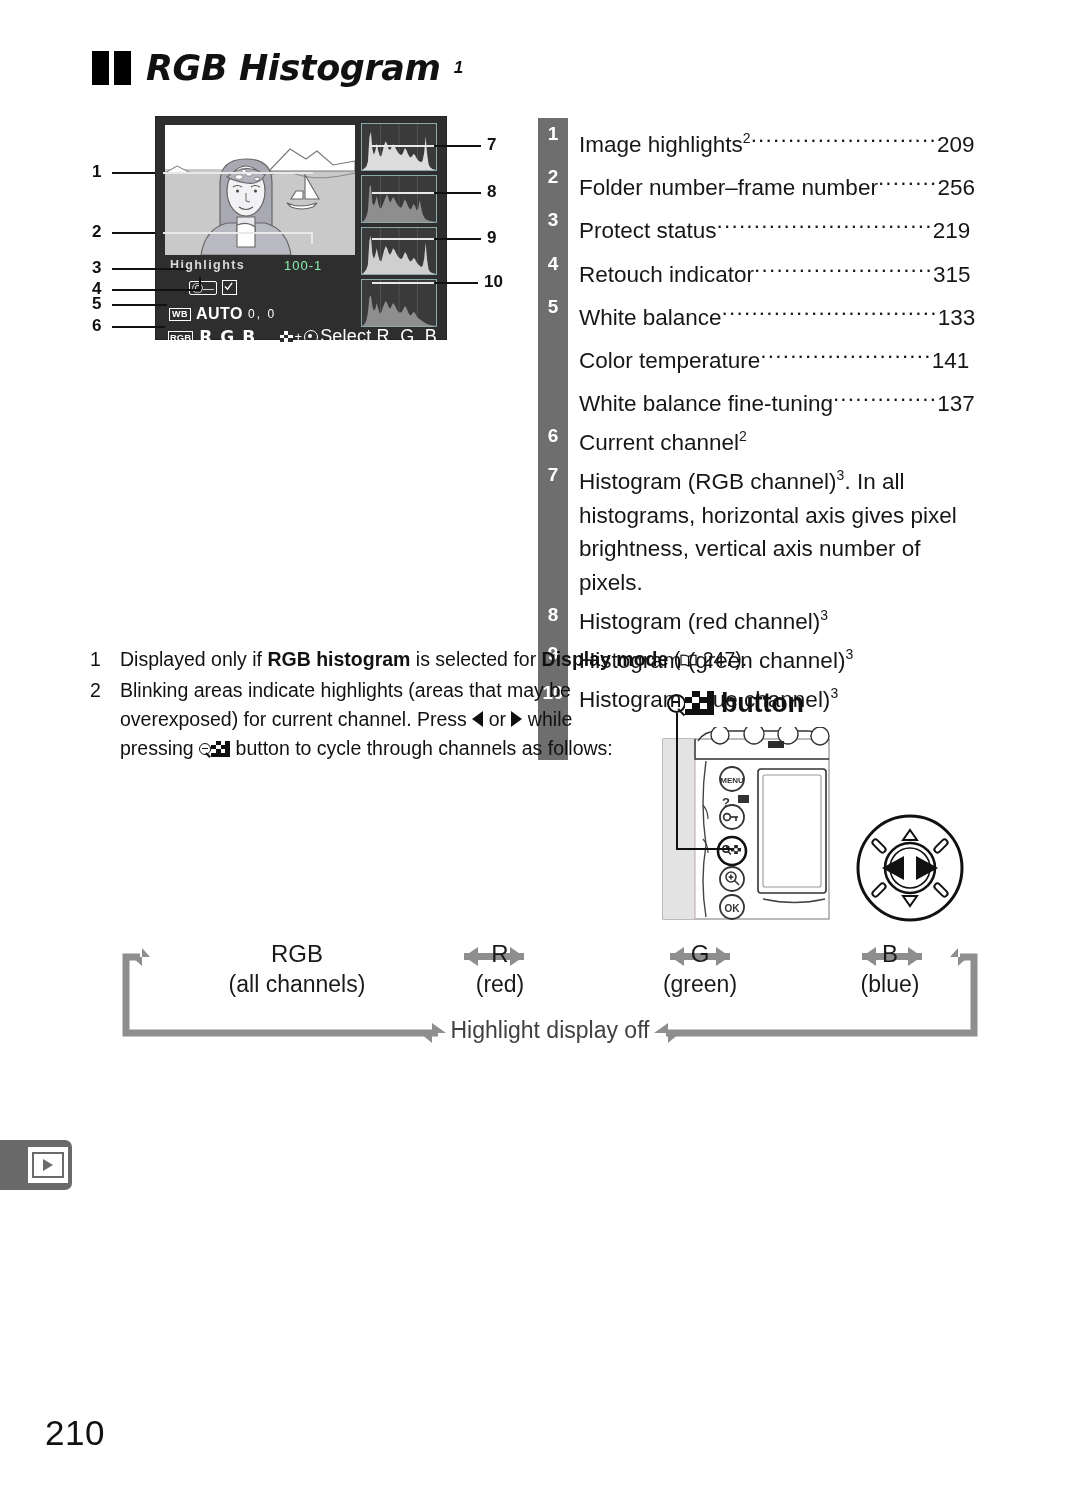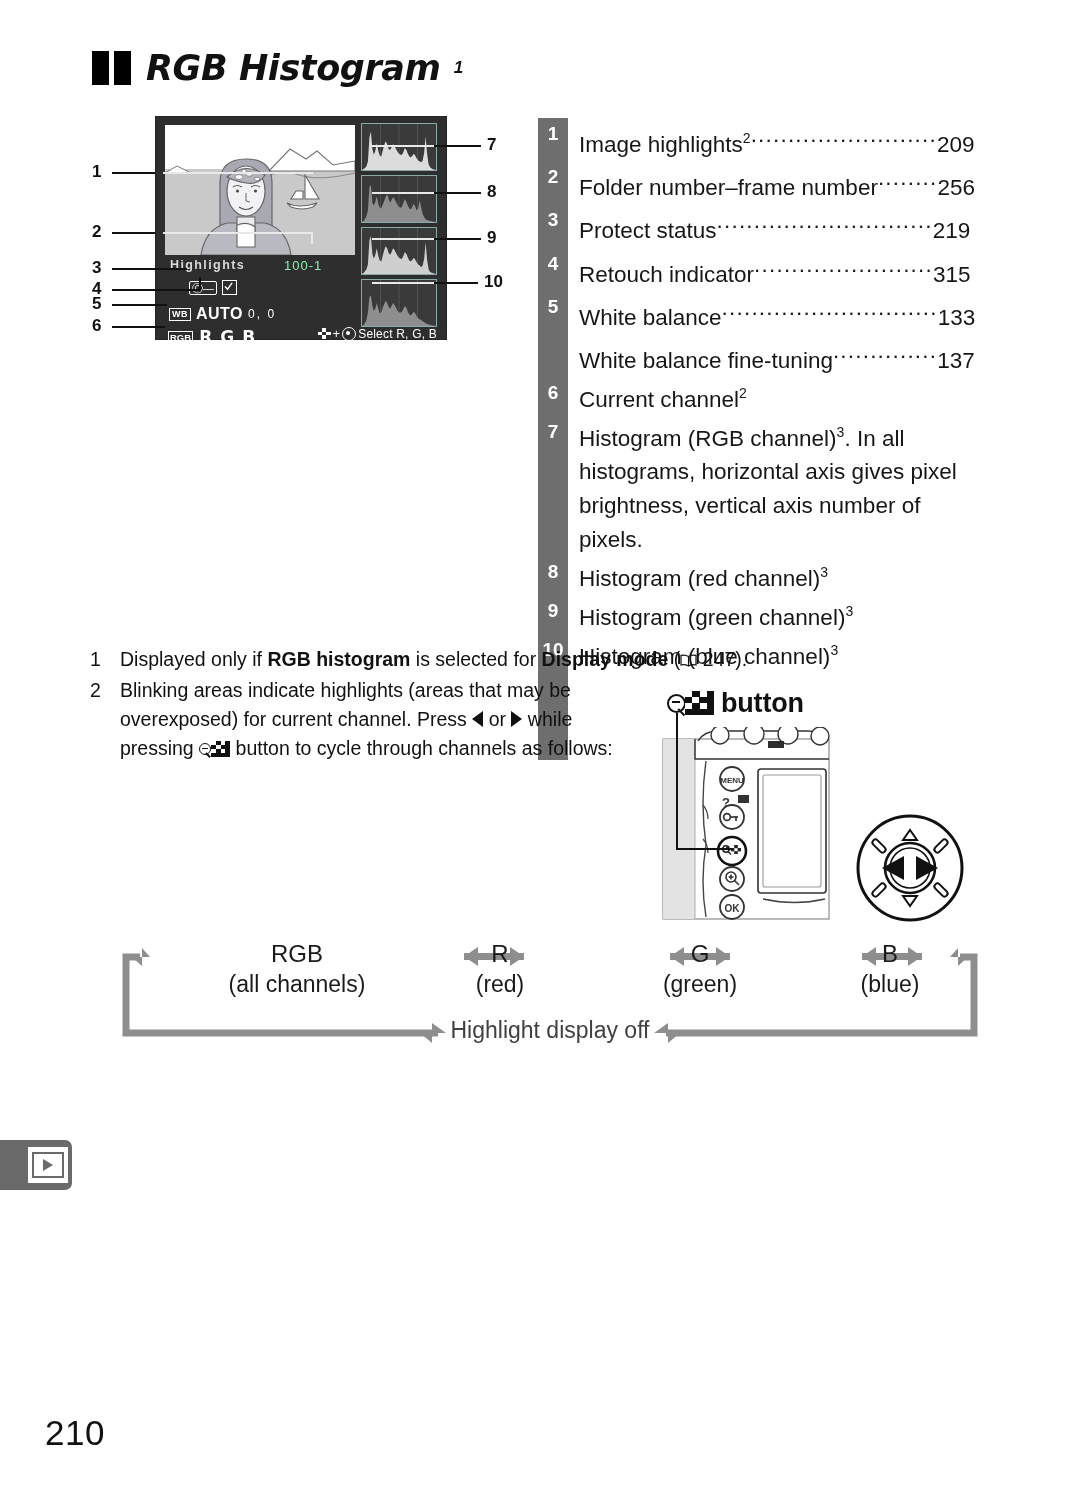--- a/index.html
+++ b/index.html
@@ -240,21 +240,21 @@
         <i style="position:absolute;left:0;top:0;width:4.3px;height:3.6px;background:#2e2e2e;"></i>
         <i style="position:absolute;left:8.7px;top:0;width:4.3px;height:3.6px;background:#2e2e2e;"></i>
         <i style="position:absolute;left:4.3px;top:3.6px;width:4.4px;height:3.8px;background:#2e2e2e;"></i>
         <i style="position:absolute;left:0;top:7.4px;width:4.3px;height:3.6px;background:#2e2e2e;"></i>
         <i style="position:absolute;left:8.7px;top:7.4px;width:4.3px;height:3.6px;background:#2e2e2e;"></i>
       </span>
       <span style="font-size:13px;">+</span>
       <span style="display:inline-block;width:12px;height:12px;border:1.5px solid #fff;border-radius:50%;position:relative;">
         <i style="position:absolute;left:3px;top:3px;width:4px;height:4px;border-radius:50%;background:#fff;"></i>
       </span>
-      <span style="font-size:12px;letter-spacing:.2px;">Select R, G, B</span>
+      <span style="font-size:18px;letter-spacing:.2px;">Select R, G, B</span>
     </div>
   </div>
 
   <div class="callout" style="left:92px;top:162px;">1</div>
   <div class="lead" style="left:112px;top:172px;width:43px;"></div>
   <div class="lead-w" style="left:163px;top:172px;width:150px;"></div>
 
   <div class="callout" style="left:92px;top:222px;">2</div>
   <div class="lead" style="left:112px;top:232px;width:43px;"></div>
   <div class="lead-w" style="left:163px;top:232px;width:150px;"></div>
@@ -304,20 +304,24 @@
           <div class="refnum">3</div>
           <div class="reftext"><span>Protect status</span><span class="leaders">.............................</span><span class="refpg">219</span></div>
         </div>
         <div class="refrow">
           <div class="refnum">4</div>
           <div class="reftext"><span>Retouch indicator</span><span class="leaders">........................</span><span class="refpg">315</span></div>
         </div>
         <div class="refrow">
           <div class="refnum">5</div>
           <div class="reftext"><span>White balance</span><span class="leaders">.............................</span><span class="refpg">133</span></div>
+        </div>
+        <div class="refrow">
+          <div class="refnum blank"></div>
+          <div class="reftext"><span>Color temperature</span><span class="leaders">.......................</span><span class="refpg">141</span></div>
         </div>
         <div class="refrow">
           <div class="refnum blank"></div>
           <div class="reftext"><span>White balance fine-tuning</span><span class="leaders">..............</span><span class="refpg">137</span></div>
         </div>
         <div class="refrow">
           <div class="refnum">6</div>
           <div class="reftext"><span>Current channel</span><span class="sup">2</span></div>
         </div>
         <div class="refrow">

